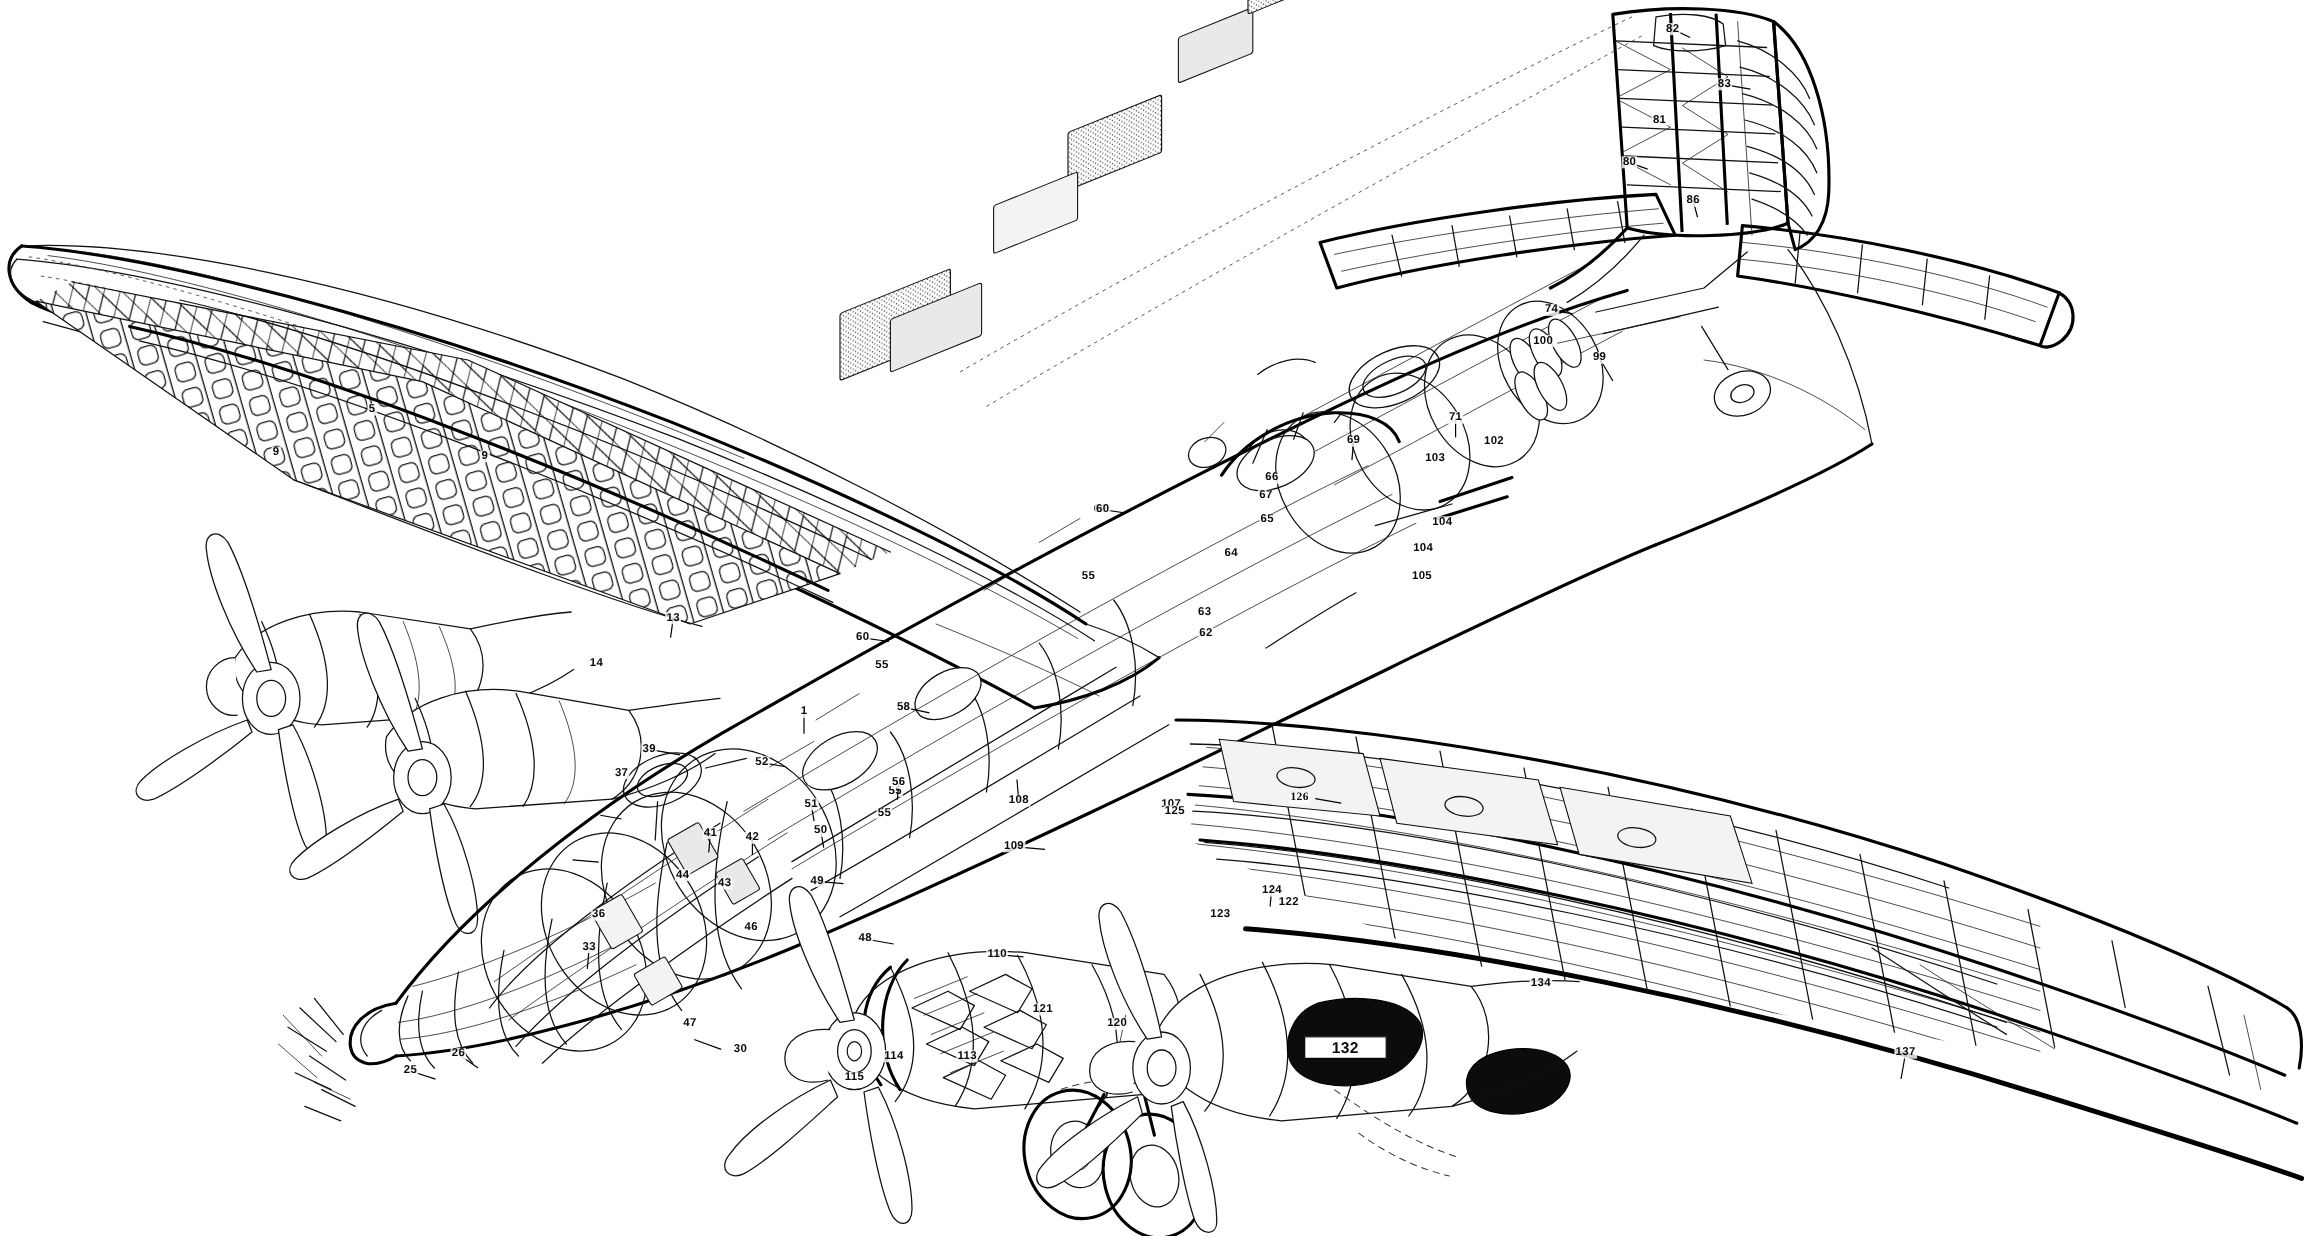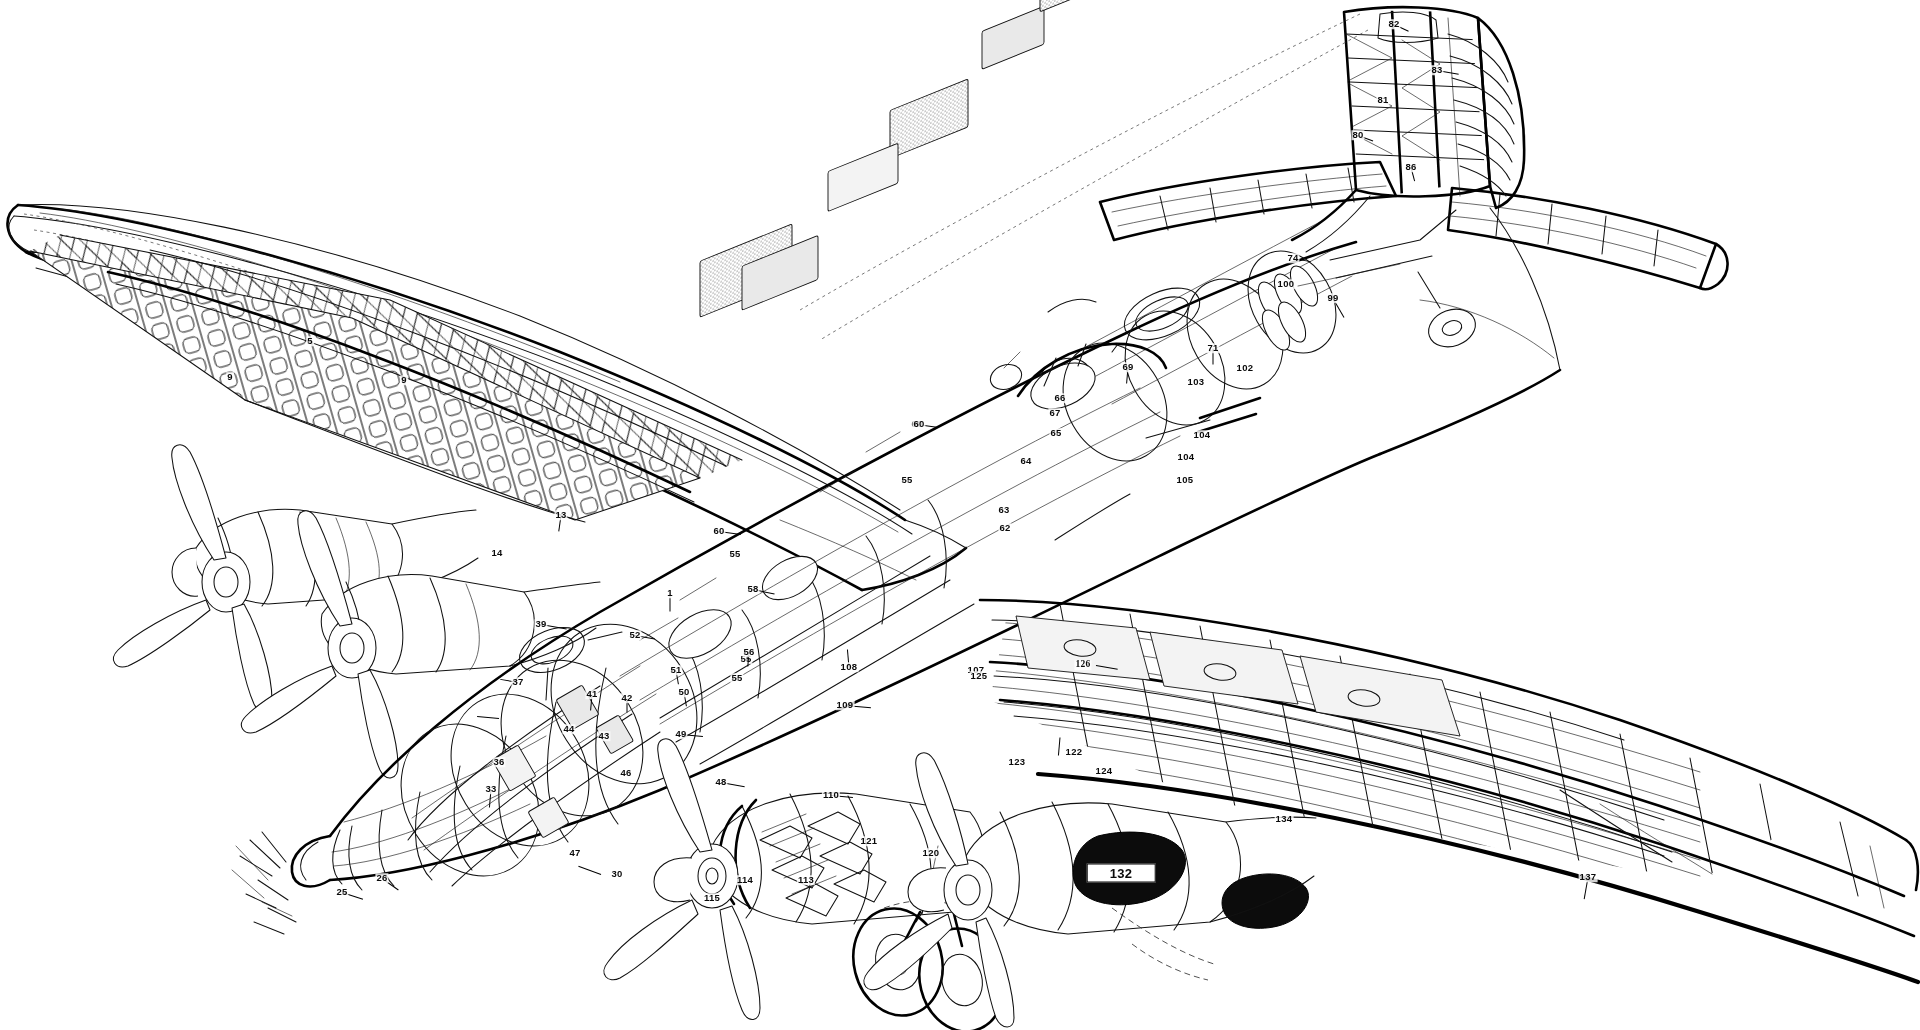--- a/index.html
+++ b/index.html
@@ -532,21 +532,21 @@
       <div class="callout sm" style="left: 342px; top: 892px;">25</div>
       <div class="leader" style="left: 382px; top: 878px; width: 20px; transform: rotate(35deg);"></div>
       <div class="callout sm" style="left: 382px; top: 878px;">26</div>
       <div class="leader" style="left: 601px; top: 874px; width: 24px; transform: rotate(200deg);"></div>
       <div class="callout sm" style="left: 601px; top: 874px; margin-left: 16px;">30</div>
       <div class="leader" style="left: 491px; top: 789px; width: 18px; transform: rotate(95deg);"></div>
       <div class="callout sm" style="left: 491px; top: 789px;">33</div>
       <div class="leader" style="left: 499px; top: 718px; width: 22px; transform: rotate(185deg);"></div>
       <div class="callout sm" style="left: 499px; top: 718px; margin-top: 44px;">36</div>
       <div class="leader" style="left: 518px; top: 682px; width: 18px; transform: rotate(190deg);"></div>
-      <div class="callout sm" style="left: 518px; top: 682px;">37</div>
+      <div class="callout sm" style="left: 518px; top: 644px;">37</div>
       <div class="leader" style="left: 541px; top: 624px; width: 26px; transform: rotate(10deg);"></div>
       <div class="callout sm" style="left: 541px; top: 624px;">39</div>
       <div class="leader" style="left: 592px; top: 694px; width: 16px; transform: rotate(95deg);"></div>
       <div class="callout sm" style="left: 592px; top: 694px;">41</div>
       <div class="leader" style="left: 627px; top: 698px; width: 14px; transform: rotate(90deg);"></div>
       <div class="callout sm" style="left: 627px; top: 698px;">42</div>
       <div class="callout sm" style="left: 604px; top: 736px;">43</div>
       <div class="callout sm" style="left: 569px; top: 729px;">44</div>
       <div class="callout sm" style="left: 626px; top: 773px;">46</div>
       <div class="callout sm" style="left: 575px; top: 853px;">47</div>
@@ -610,21 +610,21 @@
       <div class="leader" style="left: 831px; top: 795px; width: 22px; transform: rotate(5deg);"></div>
       <div class="callout sm" style="left: 831px; top: 795px;">110</div>
       <div class="callout sm" style="left: 806px; top: 880px;">113</div>
       <div class="callout sm" style="left: 745px; top: 880px;">114</div>
       <div class="callout sm" style="left: 712px; top: 898px;">115</div>
       <div class="callout sm" style="left: 931px; top: 853px;">120</div>
       <div class="callout sm" style="left: 869px; top: 841px;">121</div>
       <div class="callout sm" style="left: 1074px; top: 752px;">122</div>
       <div class="callout sm" style="left: 1017px; top: 762px;">123</div>
       <div class="leader" style="left: 1060px; top: 737px; width: 18px; transform: rotate(95deg);"></div>
-      <div class="callout sm" style="left: 1060px; top: 771px; margin-left: 44px;">124</div>
+      <div class="callout sm" style="left: 1060px; top: 742px;">124</div>
       <div class="callout sm" style="left: 979px; top: 676px;">125</div>
       <div class="leader" style="left: 1096px; top: 665px; width: 22px; transform: rotate(10deg);"></div>
       <div class="callout sm" style="left: 1083px; top: 665px; font-family: Liberation Serif, serif;">126</div>
       <div class="callout lg boxed" style="left: 1121px; top: 873px;">132</div>
       <div class="callout sm" style="left: 1284px; top: 819px;">134</div>
       <div class="leader" style="left: 1588px; top: 877px; width: 22px; transform: rotate(100deg);"></div>
       <div class="callout sm" style="left: 1588px; top: 877px;">137</div>
     </div>
 
 </div>

